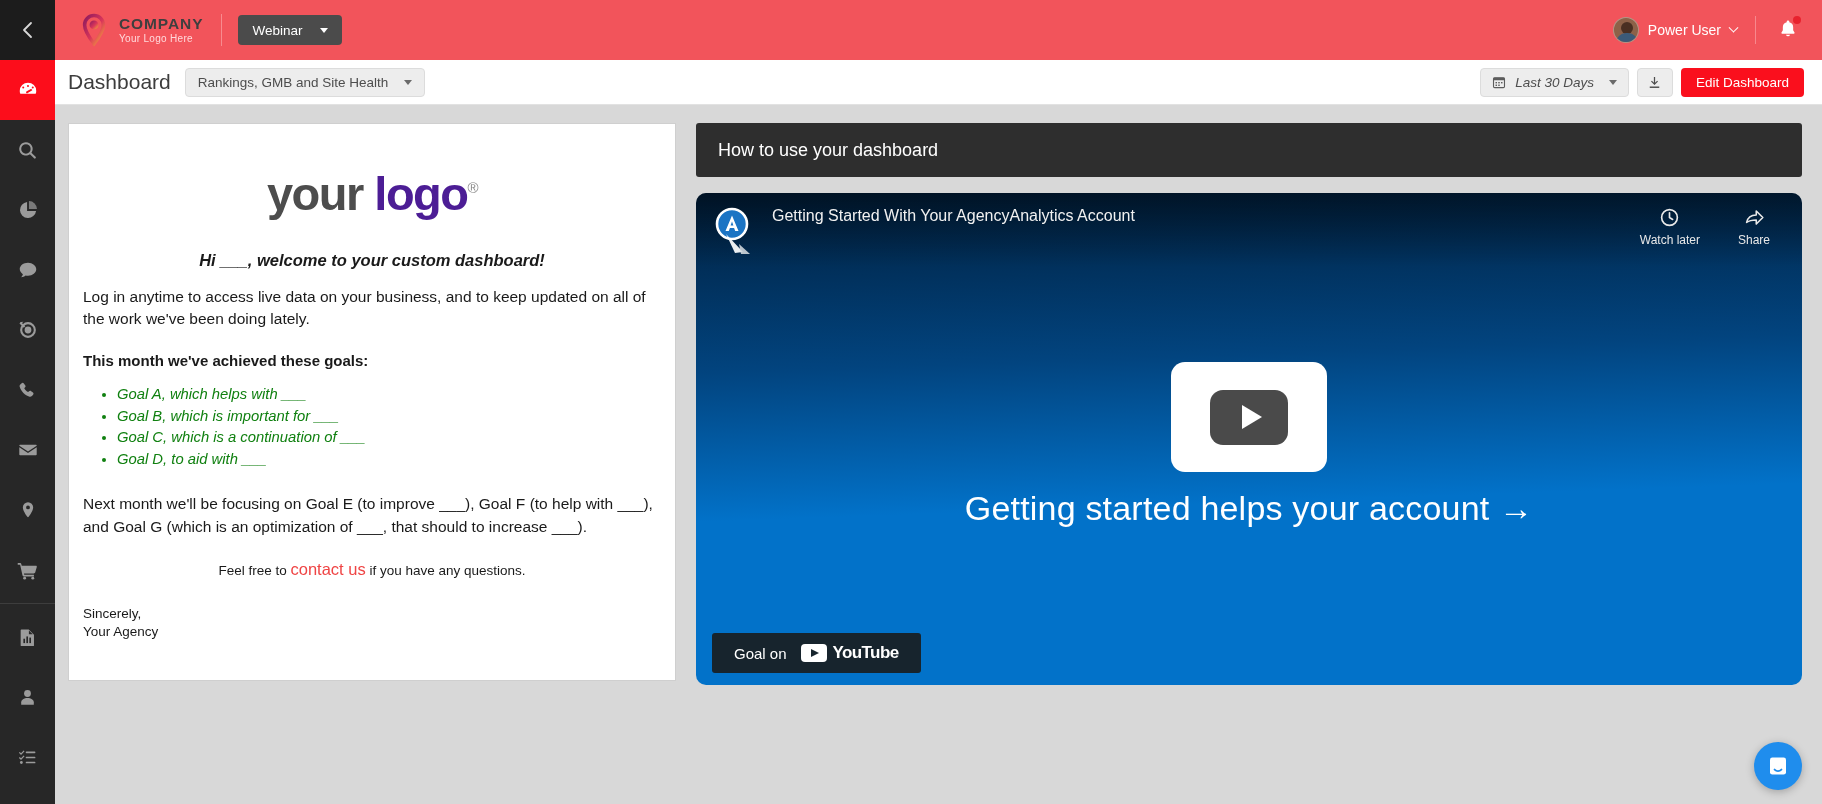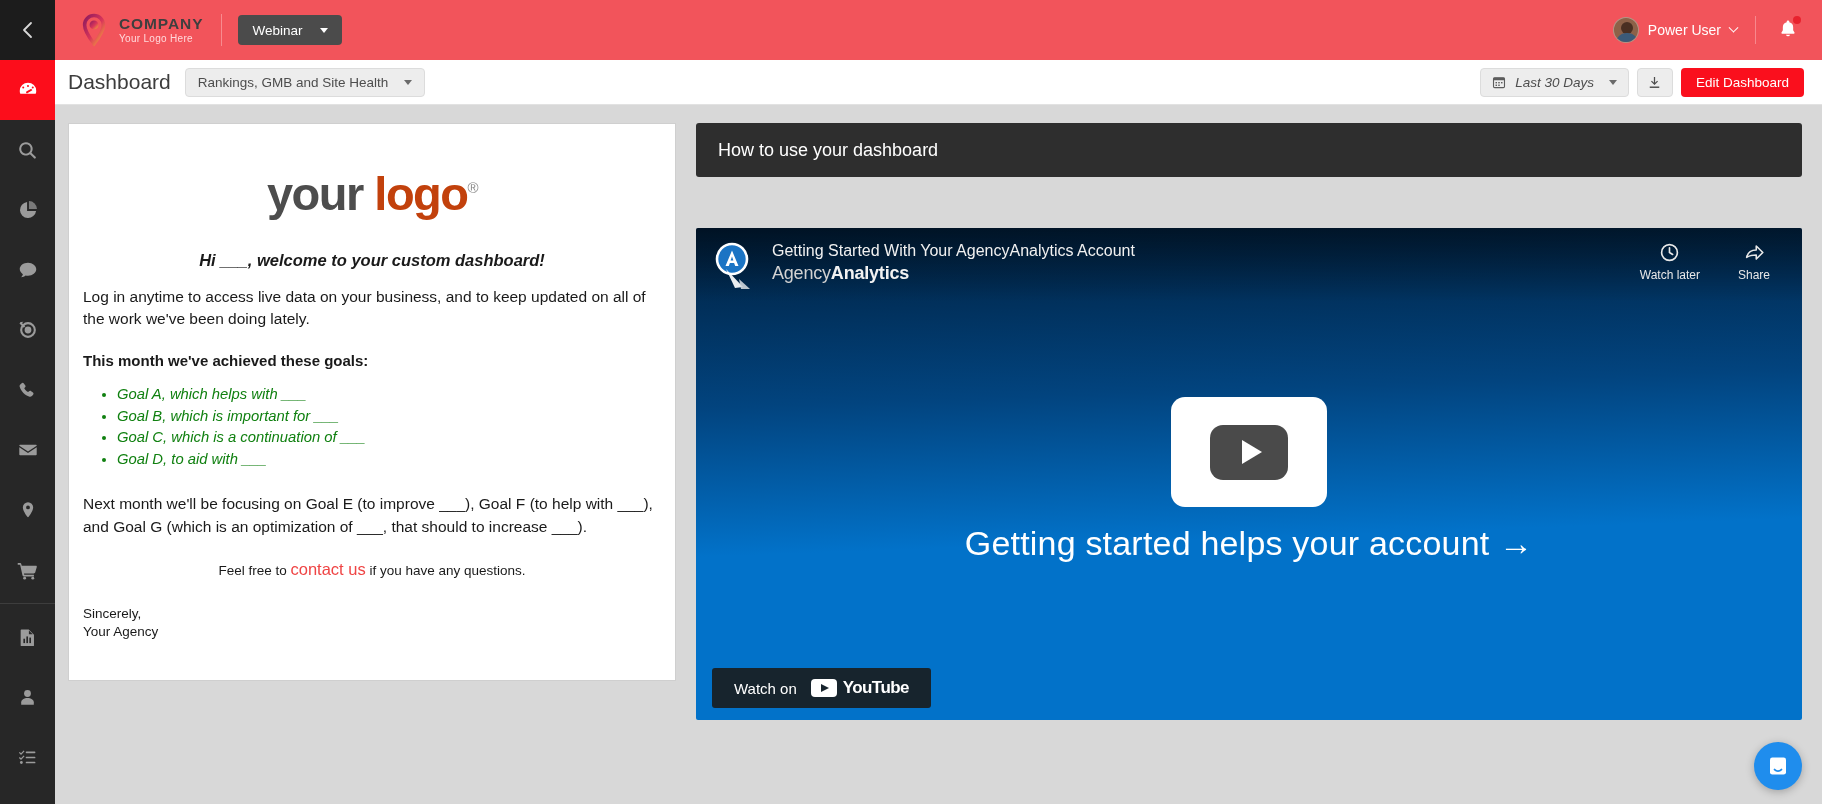--- a/index.html
+++ b/index.html
@@ -163,21 +163,21 @@
     padding: 30px 14px 0 14px;
     overflow: hidden;
     flex: none;
   }
   .logo-block { text-align: center; margin-top: 16px; margin-bottom: 34px; }
   .logo-text {
     font-size: 47px; font-weight: bold; letter-spacing: -1.5px;
     font-family: "Liberation Sans", sans-serif; line-height: 1;
   }
   .logo-your { color: #4d4d4d; }
-  .logo-logo { color: #c2410c; }
+  .logo-logo { color: #4c1d95; }
   .logo-r { font-size: 15px; color: #8a8a8a; vertical-align: super; font-weight: normal; }
 
   .greet {
     text-align: center;
     font-size: 16.5px; font-weight: bold; font-style: italic;
     color: #1a1a1a; margin-bottom: 16px;
   }
   .para {
     font-size: 15.5px; color: #1a1a1a; line-height: 1.43;
     margin-bottom: 22px;
@@ -206,24 +206,23 @@
   .right-col { flex: 1; display: flex; flex-direction: column; gap: 16px; }
   .panel-head {
     background: #2e2e2e; border-radius: 3px;
     height: 54px; display: flex; align-items: center;
     padding-left: 22px;
     color: #ffffff; font-size: 18px;
   }
   .video {
     position: relative;
     height: 492px;
-    border-radius: 2px;
+    border-radius: 10px;
     overflow: hidden;
     background: linear-gradient(178deg, #001f3d 0%, #02447f 34%, #0272c9 62%, #0272c9 100%);
-    margin-top: 35px;
   }
   .vid-topbar {
     position: absolute; left: 0; top: 0; right: 0; height: 74px;
     background: linear-gradient(180deg, rgba(0,0,0,0.42) 0%, rgba(0,0,0,0) 100%);
     display: flex; align-items: flex-start;
   }
   .vid-titlewrap { display: flex; align-items: flex-start; padding: 13px 0 0 16px; }
   .aa-logo { width: 52px; height: 52px; flex: none; position: relative; }
   .vid-titles { margin-left: 8px; }
   .vid-title { color: #f1f1f1; font-size: 16px; line-height: 1.2; }
@@ -507,23 +506,20 @@
             <svg class="aa-logo" viewBox="0 0 52 52">
               <circle cx="20" cy="18" r="15" fill="#1b74c4"></circle>
               <circle cx="20" cy="18" r="15" fill="none" stroke="#ffffff" stroke-width="2.6"></circle>
               <path d="M13.5 25 20 9.5 26.5 25h-3.3l-1.1-3h-4.2l-1.1 3z" fill="#ffffff"></path>
               <path d="M18.6 19.4h2.8L20 15.6z" fill="#1b74c4"></path>
               <path d="M14 28 L31 46 L23 47 Z" fill="#ffffff" opacity="0.92"></path>
               <path d="M27 38 L38 48 L29 48 Z" fill="#cfd6dc" opacity="0.9"></path>
             </svg>
             <div class="vid-titles">
               <div class="vid-title">Getting Started With Your AgencyAnalytics Account</div>
-              <div class="vid-chan">
-                <span>Agency</span><b>Analytics</b>
-              </div>
             </div>
           </div>
 
           <div class="vid-actions">
             <div class="vid-action">
               <svg width="21" height="21" viewBox="0 0 24 24">
                 <circle cx="12" cy="12" r="9" fill="none" stroke="#e8e8e8" stroke-width="1.9"></circle>
                 <path d="M12 6.6V12l3.6 2.2" fill="none" stroke="#e8e8e8" stroke-width="1.9" stroke-linecap="round"></path>
               </svg>
               <span>Watch later</span>
@@ -539,21 +535,21 @@
 
         <div class="play-btn">
           <div class="play-inner">
             <span class="play-tri"></span>
           </div>
         </div>
 
         <div class="vid-tagline">Getting started helps your account →</div>
 
         <div class="watch-yt">
-          <span>Watch on</span>
+          <span>Goal on</span>
           <span style="display:flex;align-items:center;gap:6px">
             <span class="yt-mark">
                 <span class="yt-tri"></span>
               </span>
             <span class="yt-word">YouTube</span>
           </span>
         </div>
       </div>
     </section>
   </main>

